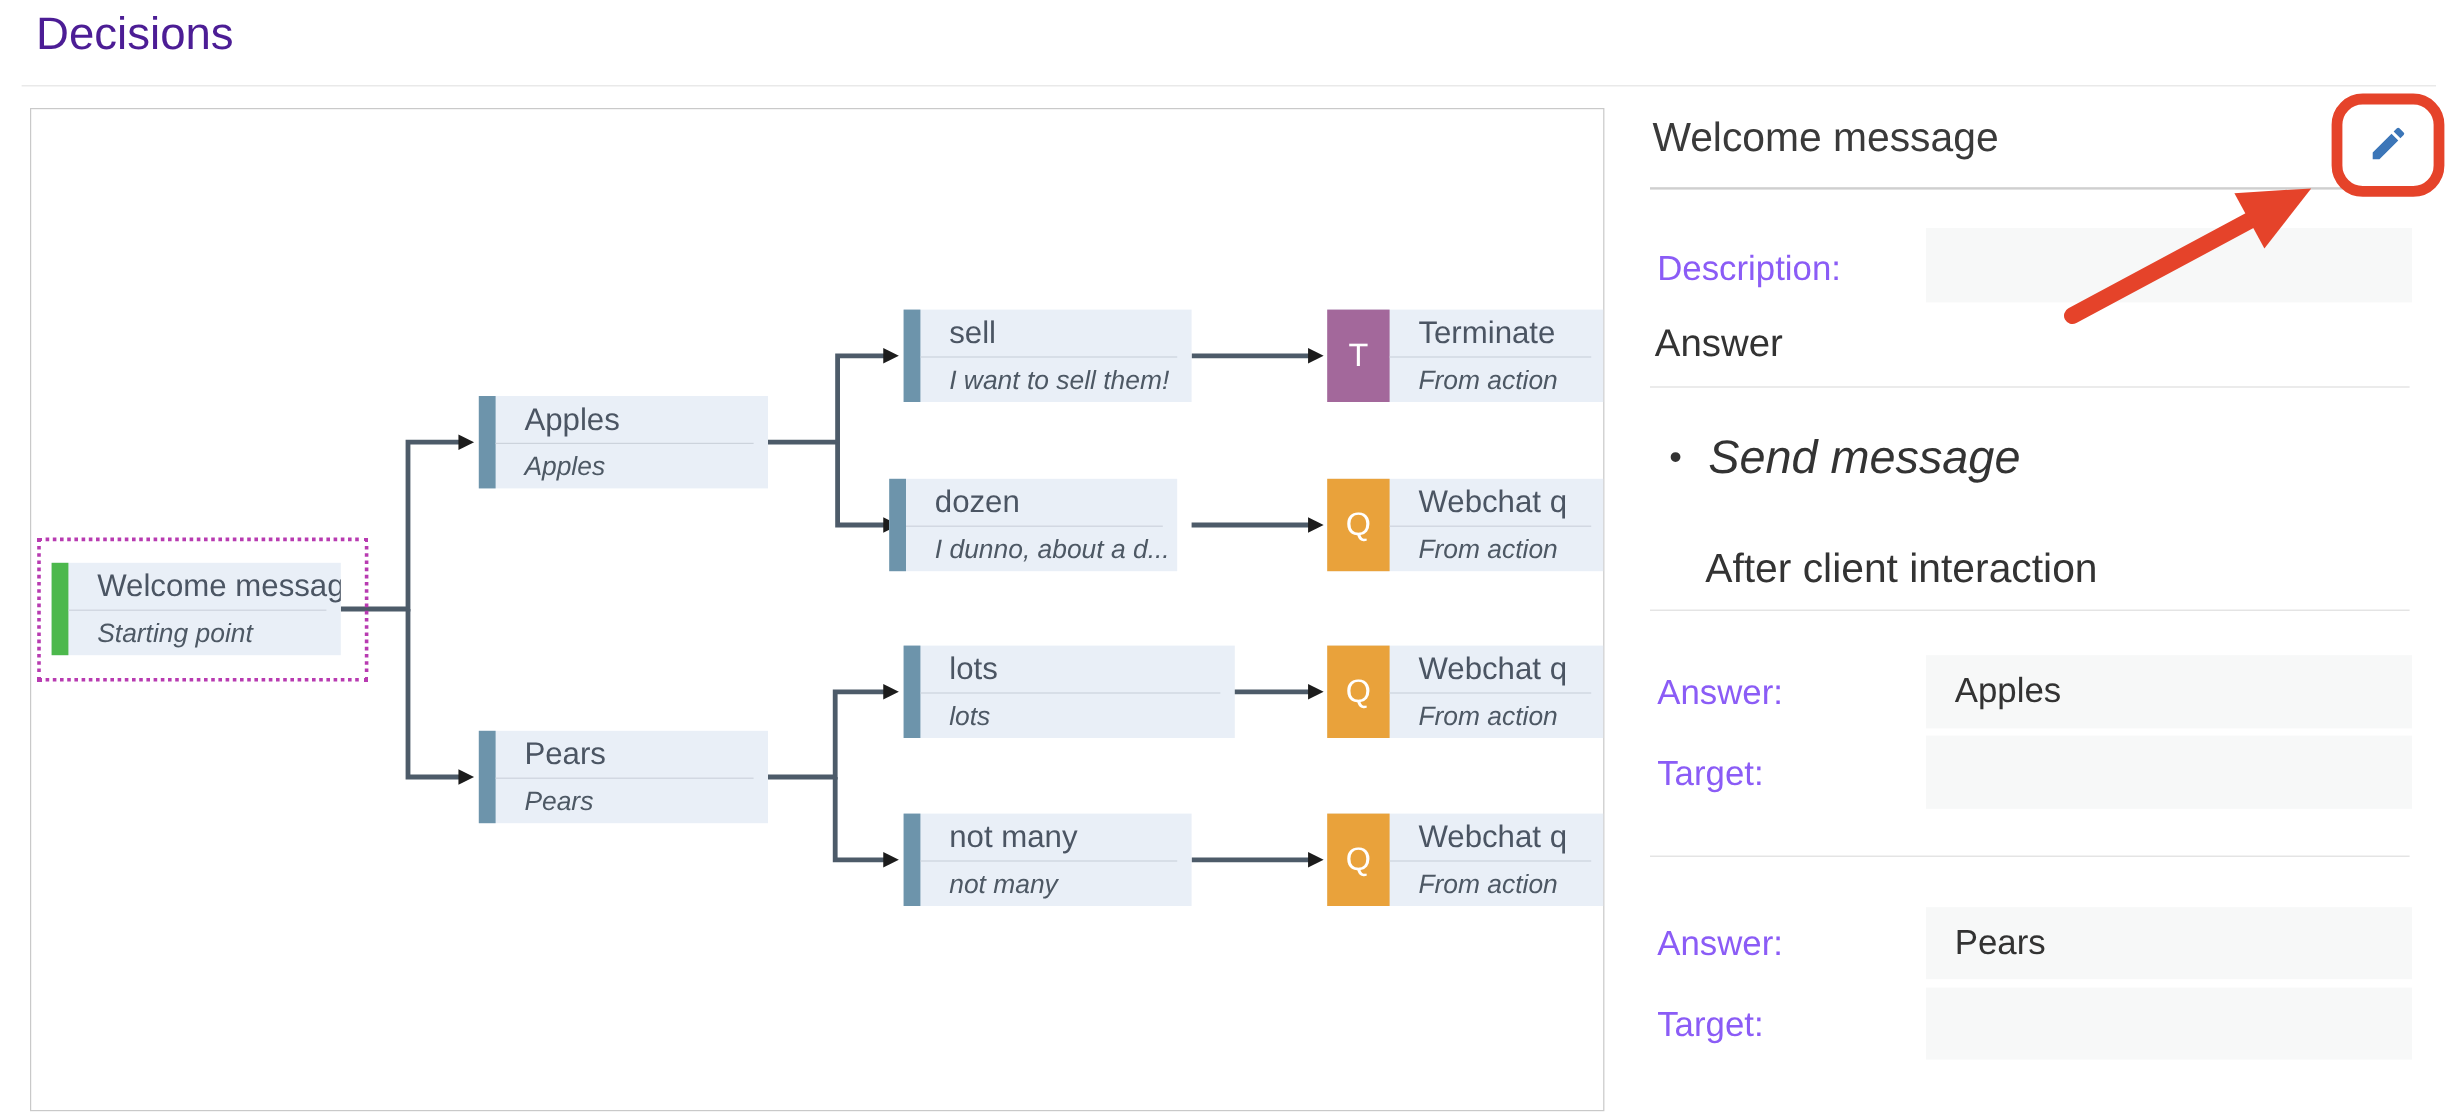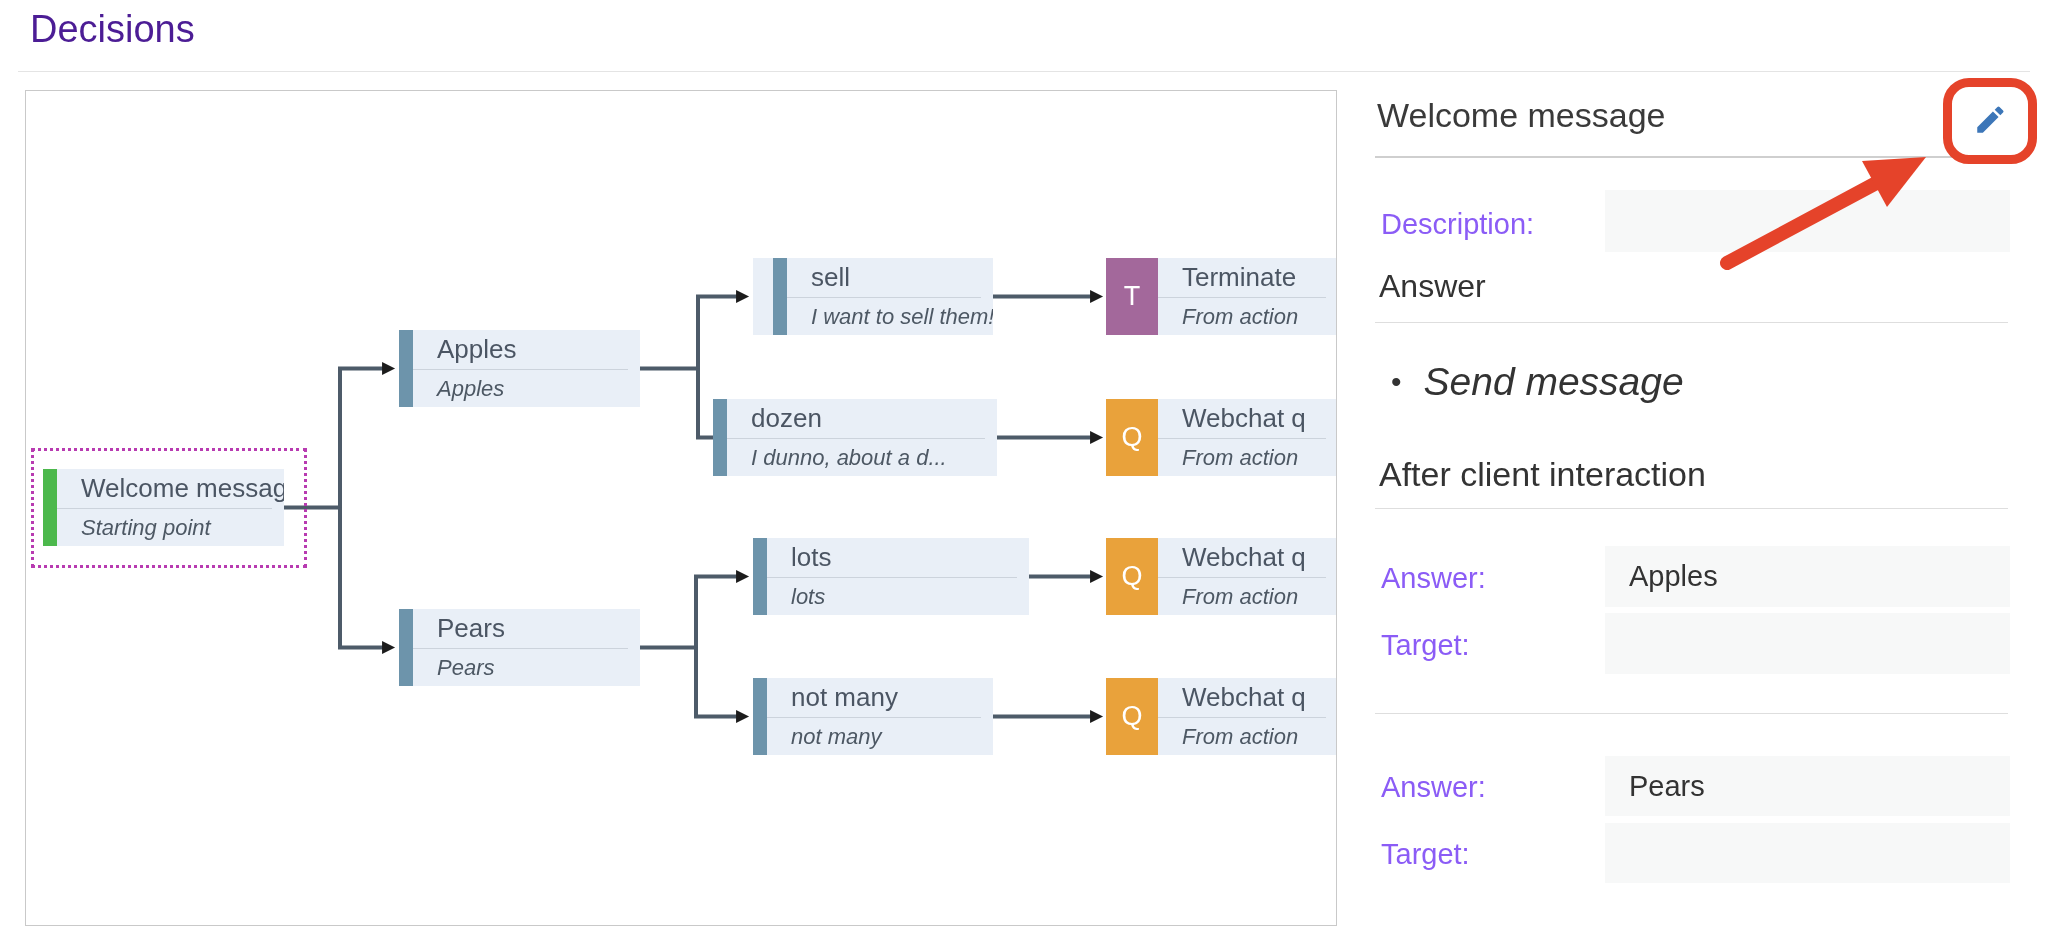--- a/index.html
+++ b/index.html
@@ -25,22 +25,22 @@
   .badge-terminate { background:#a3689b; }
   .badge-question { background:#e9a23b; }
   .node .content { flex:1; display:flex; flex-direction:column; min-width:0; }
   .node .t { height:39px; display:flex; align-items:center; padding-left:24px; font-size:26px; white-space:nowrap; overflow:hidden; }
   .node .dv { height:0; border-top:1px solid #ccd3dc; margin-right:12px; }
   .node .s { flex:1; display:flex; align-items:center; padding-left:24px; font-size:22px; font-style:italic; color:#4d5864; white-space:nowrap; overflow:hidden; }
 
   .n-welcome  { left:17px;   top:378px; width:241px; }
   .n-apples   { left:373px;  top:239px; width:241px; }
   .n-pears    { left:373px;  top:518px; width:241px; }
-  .n-sell     { left:727px;  top:167px; width:240px;padding-left:20px; }
-  .n-dozen    { left:687px;  top:308px; width:284px; }
+  .n-sell     { left:727px;  top:167px; width:240px; }
+  .n-dozen    { left:715px;  top:308px; width:240px; }
   .n-lots     { left:727px;  top:447px; width:276px; }
   .n-notmany  { left:727px;  top:587px; width:240px; }
   .n-terminate{ left:1080px; top:167px; width:232px; }
   .n-webchat1 { left:1080px; top:308px; width:232px; }
   .n-webchat2 { left:1080px; top:447px; width:232px; }
   .n-webchat3 { left:1080px; top:587px; width:232px; }
   .details-title { position:absolute; left:1377px; top:96px; font-size:34px; font-weight:400; color:#3a3a3a; }
   .details-rule-1 { position:absolute; left:1375px; top:156px; width:633px; border-top:2px solid #cfcfcf; }
   .rule { position:absolute; border-top:1px solid #dedede; width:633px; left:1375px; }
   .rule-actions { top:322px; }
@@ -50,21 +50,21 @@
   .lbl { position:absolute; left:1381px; font-size:29px; color:#8b5cf6; }
   .field { position:absolute; left:1605px; width:405px; background:#f7f8f8; display:flex; align-items:center; padding-left:24px; font-size:29px; color:#333; }
   .f-desc { top:190px; height:62px; }
   .f-ans1 { top:546px; height:61px; }
   .f-tgt1 { top:613px; height:61px; }
   .f-ans2 { top:756px; height:60px; }
   .f-tgt2 { top:823px; height:60px; }
 
   .sec-h { position:absolute; left:1379px; font-size:32px; font-weight:400; color:#333; }
   .h-actions { top:268px; }
-  .h-after { top:455px; font-size:34px; }
+  .h-after { top:455px; font-size:34px;margin-left:42px; }
 
   .bullet-row { position:absolute; left:1391px; top:360px; display:flex; align-items:center; }
   .bullet-dot { font-size:30px; color:#333; margin-right:22px; }
   .bullet-txt { font-size:39px; color:#333;font-style:italic; }
 
   
   .edit-btn { position:absolute; left:1958px; top:90px; width:64px; height:60px; background:#fff; border:0; border-radius:6px; display:flex; align-items:center; justify-content:center; cursor:pointer; }
 
   
   .anno-box { position:absolute; left:1943px; top:78px; width:94px; height:86px; border:9px solid #e5432a; border-radius:26px; pointer-events:none; }

